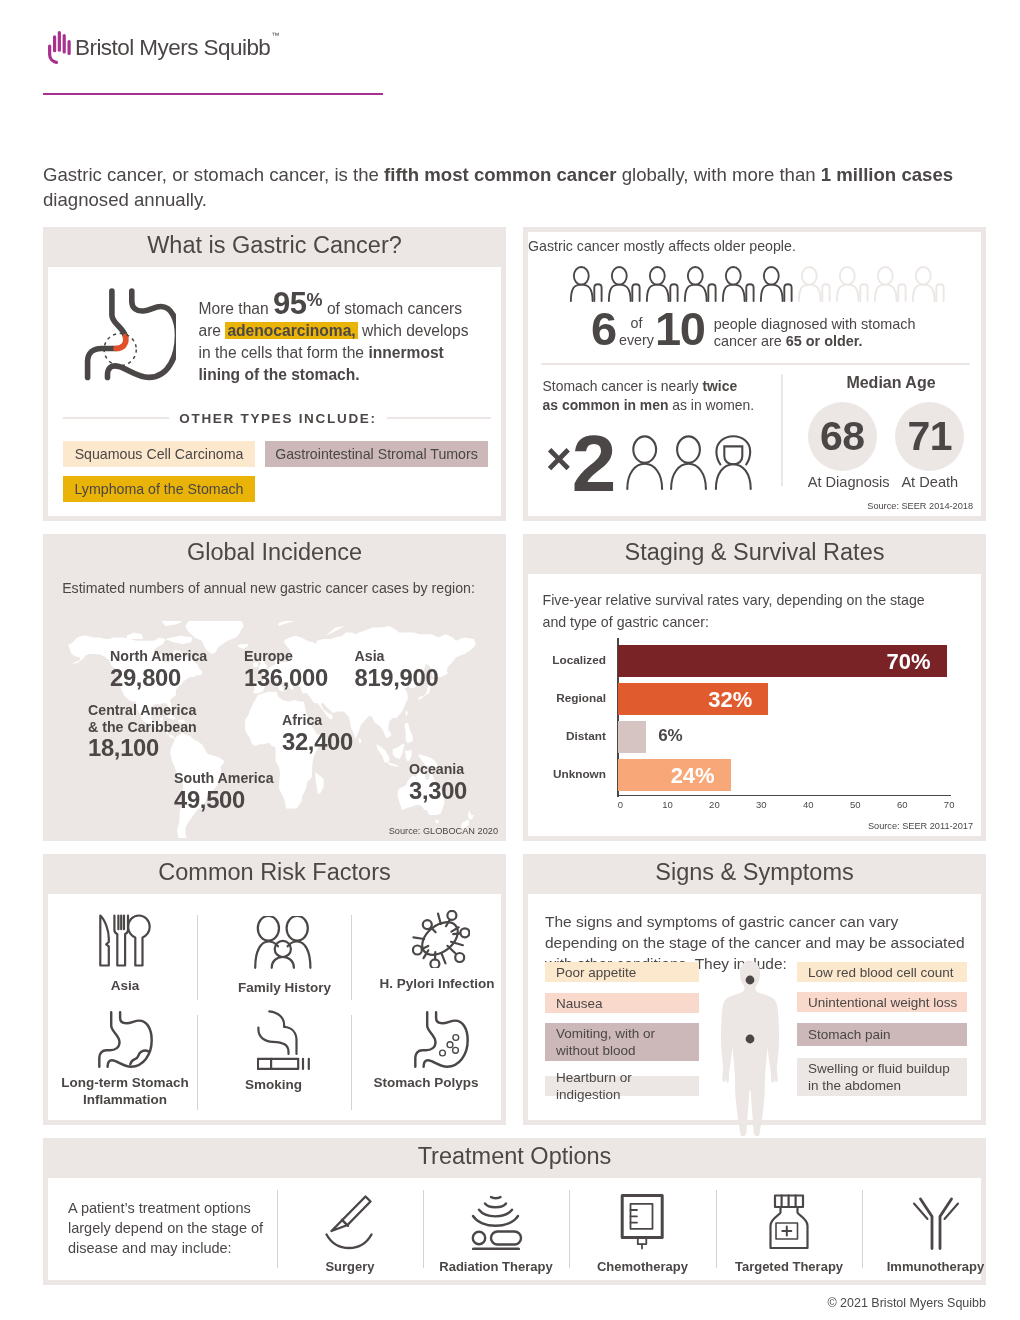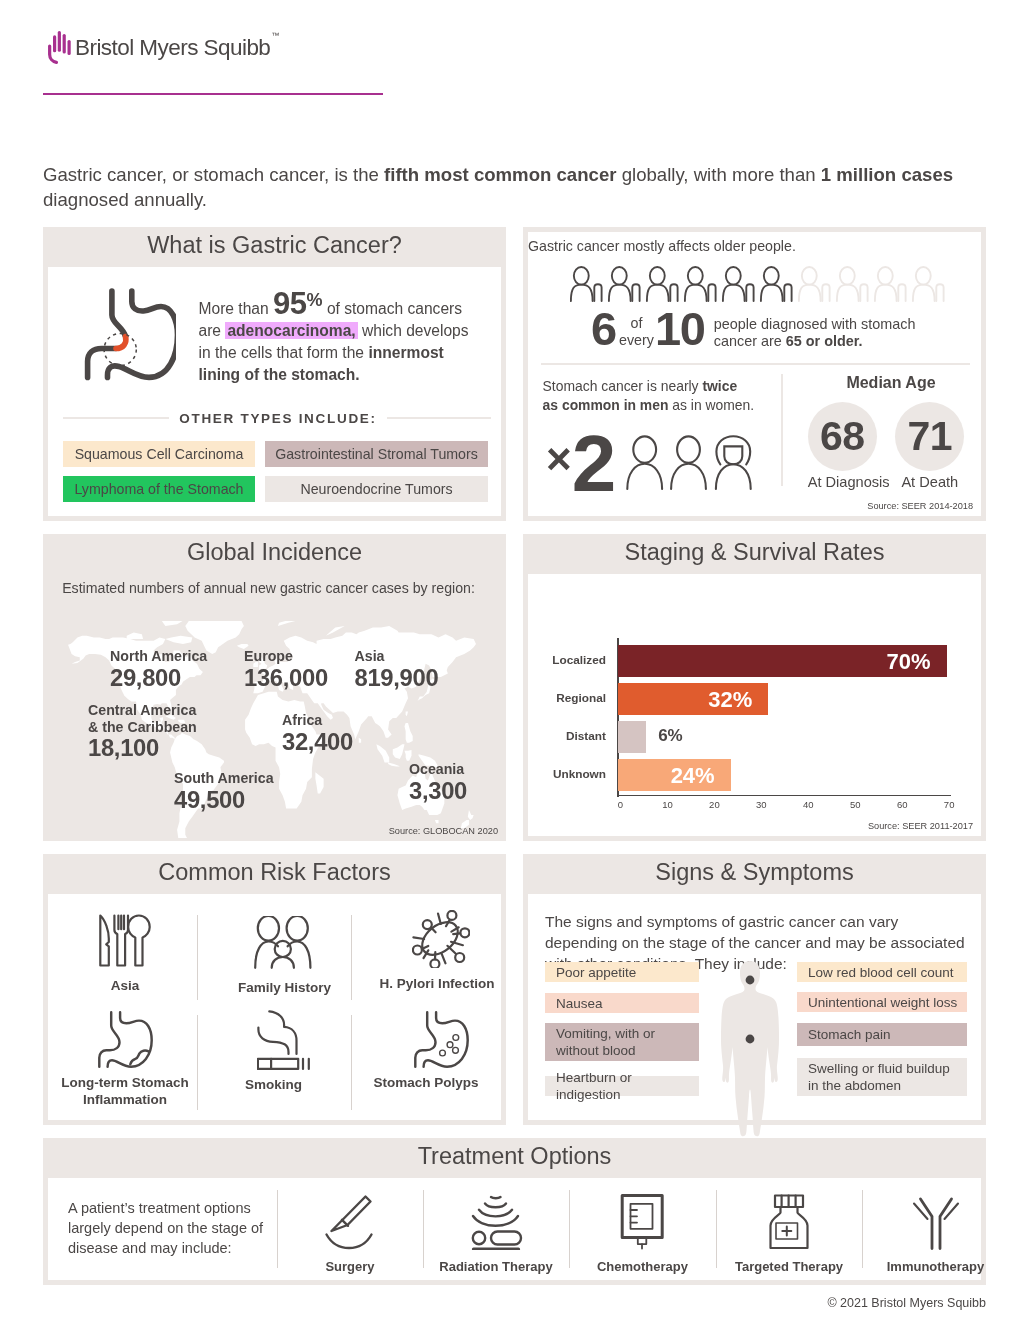--- a/index.html
+++ b/index.html
@@ -26,21 +26,21 @@
   .panel { position:absolute; background:#ece7e4; }
   .panel > .hd {
     position:absolute; left:0; right:0; top:-2px; height:40px;
     display:flex; align-items:center; justify-content:center;
     font-size:23.5px; font-weight:400; color:#4b4746; letter-spacing:0px;
   }
   .panel > .bd { position:absolute; left:5px; right:5px; top:40px; bottom:5px; background:#fff; }
   .src { position:absolute; right:8px; bottom:5px; font-size:9.2px; color:#4b4746; }
 
   
-  .hl { background:#f0abfc; padding:0 2px; }
+  .hl { background:#eab308; padding:0 2px; }
   .bignum { font-size:31px; font-weight:700; letter-spacing:-0.5px;}
   .bigsup { font-size:18px; font-weight:700; vertical-align:super; position:relative; top:-2px;}
   .typebox { position:absolute; height:26px; display:flex; align-items:center; justify-content:center; font-size:14.2px; color:#4b4746; }
   .divlabel { font-size:13.5px; font-weight:700; letter-spacing:1.7px; color:#4b4746; }
 
   
   .ratio-num { font-size:47px; font-weight:700; letter-spacing:-1.2px; line-height:47px;}
   .medcircle { width:69px; height:69px; border-radius:50%; background:#ece7e4; display:flex; align-items:center; justify-content:center; font-size:41px; font-weight:700; color:#4b4746; letter-spacing:-0.5px;}
 
   
@@ -101,22 +101,21 @@
       <div style="position:absolute; left:150.5px; top:25px; width:272px; font-size:15.6px; line-height:21.8px;">More than <span class="bignum">95</span><span class="bigsup">%</span> of stomach cancers are <span class="hl" style="font-weight:700">adenocarcinoma,</span> which develops in the cells that form the <b>innermost lining of the stomach.</b></div>
 
       <div style="position:absolute; left:15px; top:144px; width:428px; height:14px; display:flex; align-items:center;">
         <div style="flex:0 0 auto; width:106px; height:2.6px; background:#ece7e4;"></div>
         <div class="divlabel" style="flex:1; text-align:center;">OTHER TYPES INCLUDE:</div>
         <div style="flex:0 0 auto; width:104px; height:2.6px; background:#ece7e4;"></div>
       </div>
 
       <div class="typebox" style="left:15px;  top:174px; width:192px; background:#fce8cc;">Squamous Cell Carcinoma</div>
       <div class="typebox" style="left:217px; top:174px; width:223px; background:#ccb8b8;">Gastrointestinal Stromal Tumors</div>
-      <div class="typebox" style="left:15px;  top:209px; width:192px; background:#22c55e;">Lymphoma of the Stomach</div>
-      <div class="typebox" style="left:217px; top:209px; width:223px; background:#ece7e4;">Neuroendocrine Tumors</div>
+      <div class="typebox" style="left:15px;  top:209px; width:192px; background:#eab308;">Lymphoma of the Stomach</div>
     </div>
   </div>
 
   <div class="panel" style="left:523px; top:227px; width:463px; height:294px;">
     <div class="bd" style="top:5px;">
       <div style="position:absolute; left:0; right:0; top:6px; text-align:left; font-size:14.2px;">Gastric cancer mostly affects older people.</div>
 
       <svg style="position:absolute; left:42px; top:34.3px;" width="408" height="37" viewBox="0 0 408 37">
         <g fill="none" stroke-width="1.9" stroke-linecap="round">
           <g stroke="#4b4746">
@@ -288,20 +287,21 @@
     <div style="position:absolute; left:366px; top:227px;">
       <div class="reg-name">Oceania</div>
       <div class="reg-val">3,300</div>
     </div>
     <div class="src">Source: GLOBOCAN 2020</div>
   </div>
 
   <div class="panel" style="left:523px; top:534px; width:463px; height:307px;">
     <div class="hd">Staging &amp; Survival Rates</div>
     <div class="bd">
+      <div style="position:absolute; left:14.5px; top:16px; width:395px; font-size:14.2px; line-height:21.5px;">Five-year relative survival rates vary, depending on the stage and type of gastric cancer:</div>
 
       <div id="chart" style="position:absolute; left:0; top:61px; width:453px; height:165px;">
 
         <div style="position:absolute; left:89.4px; top:3px; width:1.6px; height:159px; background:#4b4746;"></div>
         <div style="position:absolute; left:89.4px; top:159.8px; width:334px; height:1.6px; background:#4b4746;"></div>
       <div class="bar-label" style="position: absolute; left: 0px; top: 18.2px; width: 78px;">Localized</div>
           <div style="position: absolute; left: 90px; top: 10.1px; width: 328.65px; height: 32.2px; background: rgb(122, 35, 39);"></div>
           <div class="bar-val-in" style="position: absolute; left: 90px; top: 14.2px; width: 312.65px; text-align: right;">70%</div>
           <div class="bar-label" style="position: absolute; left: 0px; top: 56.1px; width: 78px;">Regional</div>
           <div style="position: absolute; left: 90px; top: 48px; width: 150.24px; height: 32.2px; background: rgb(224, 92, 46);"></div>

